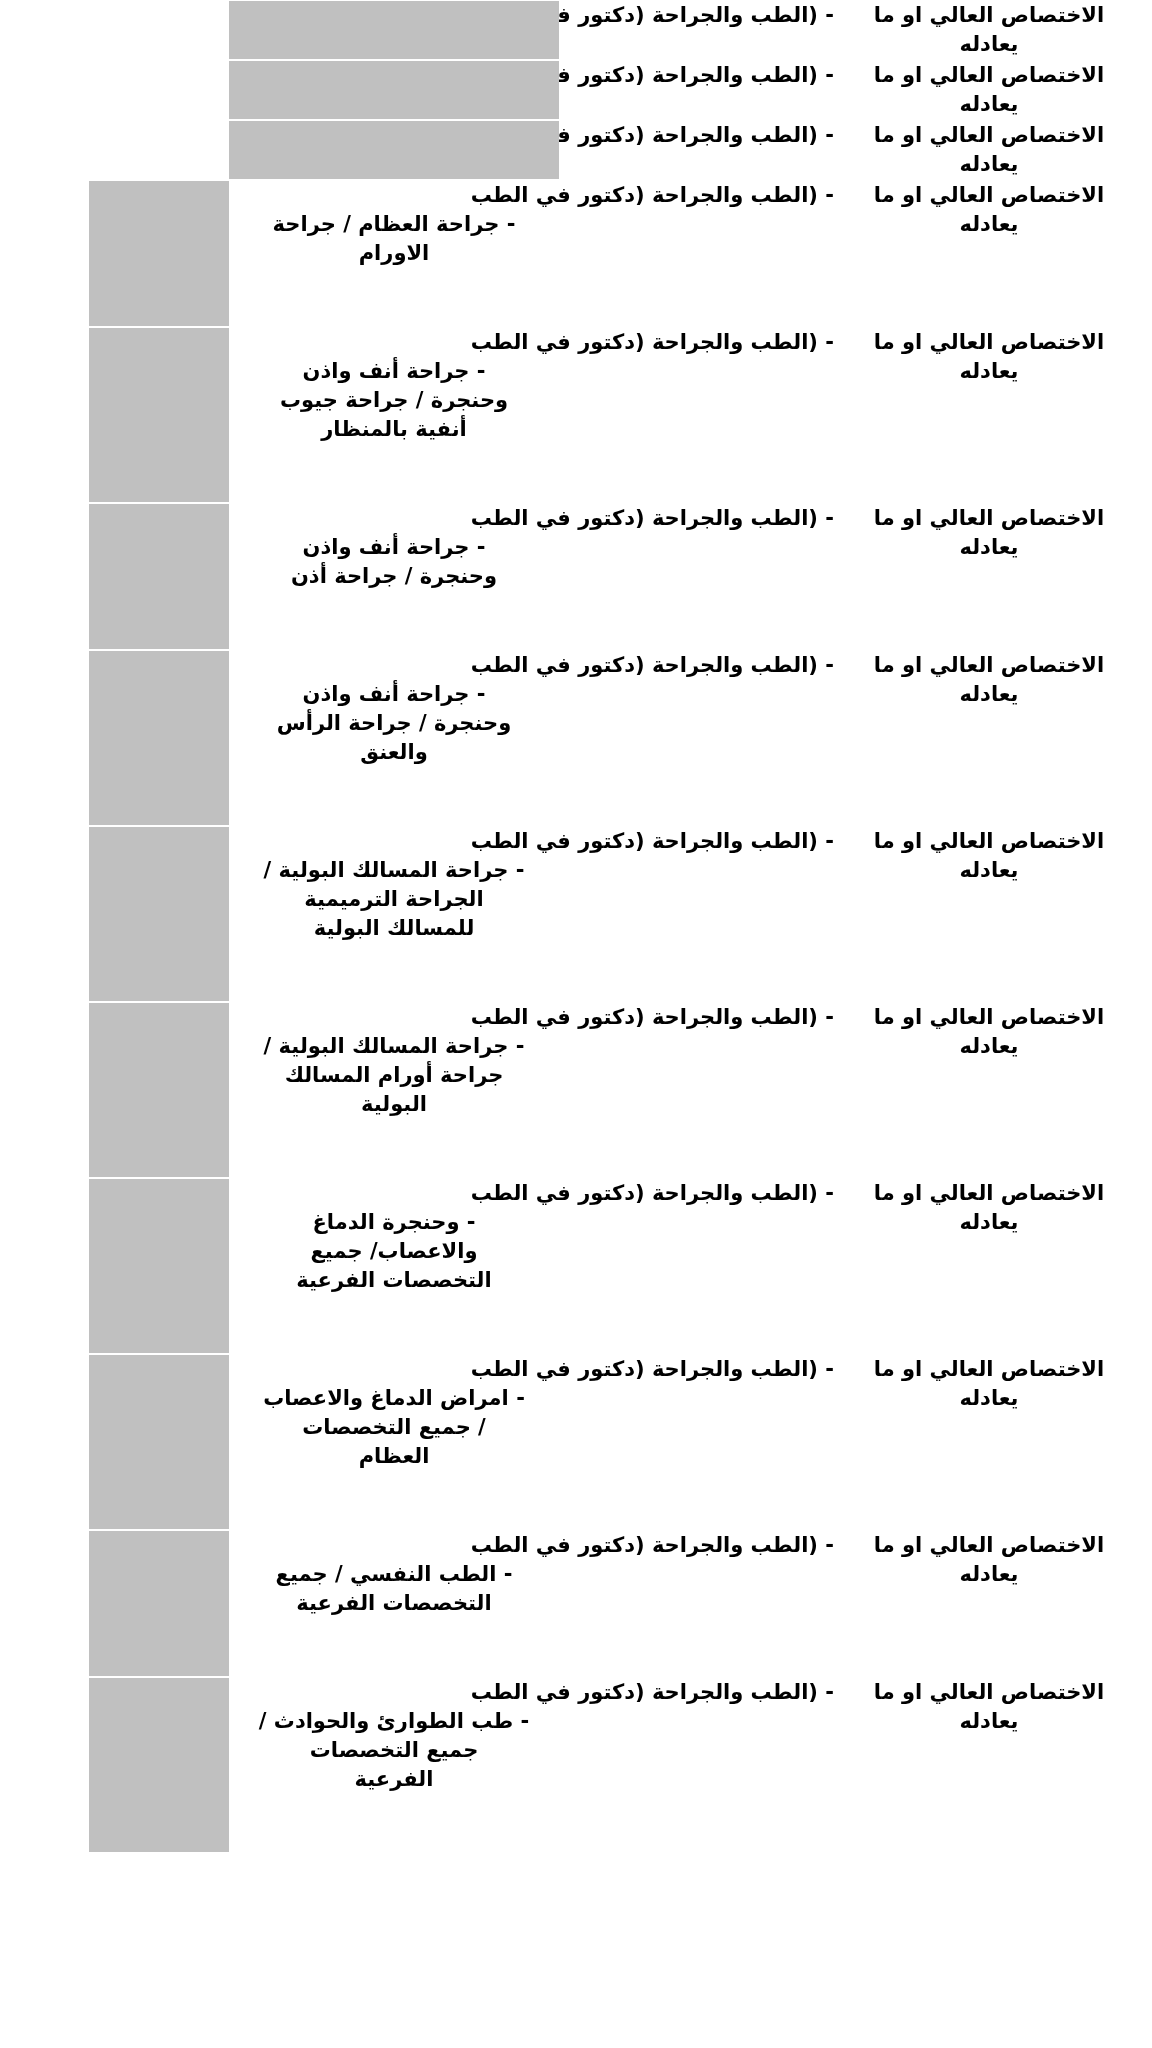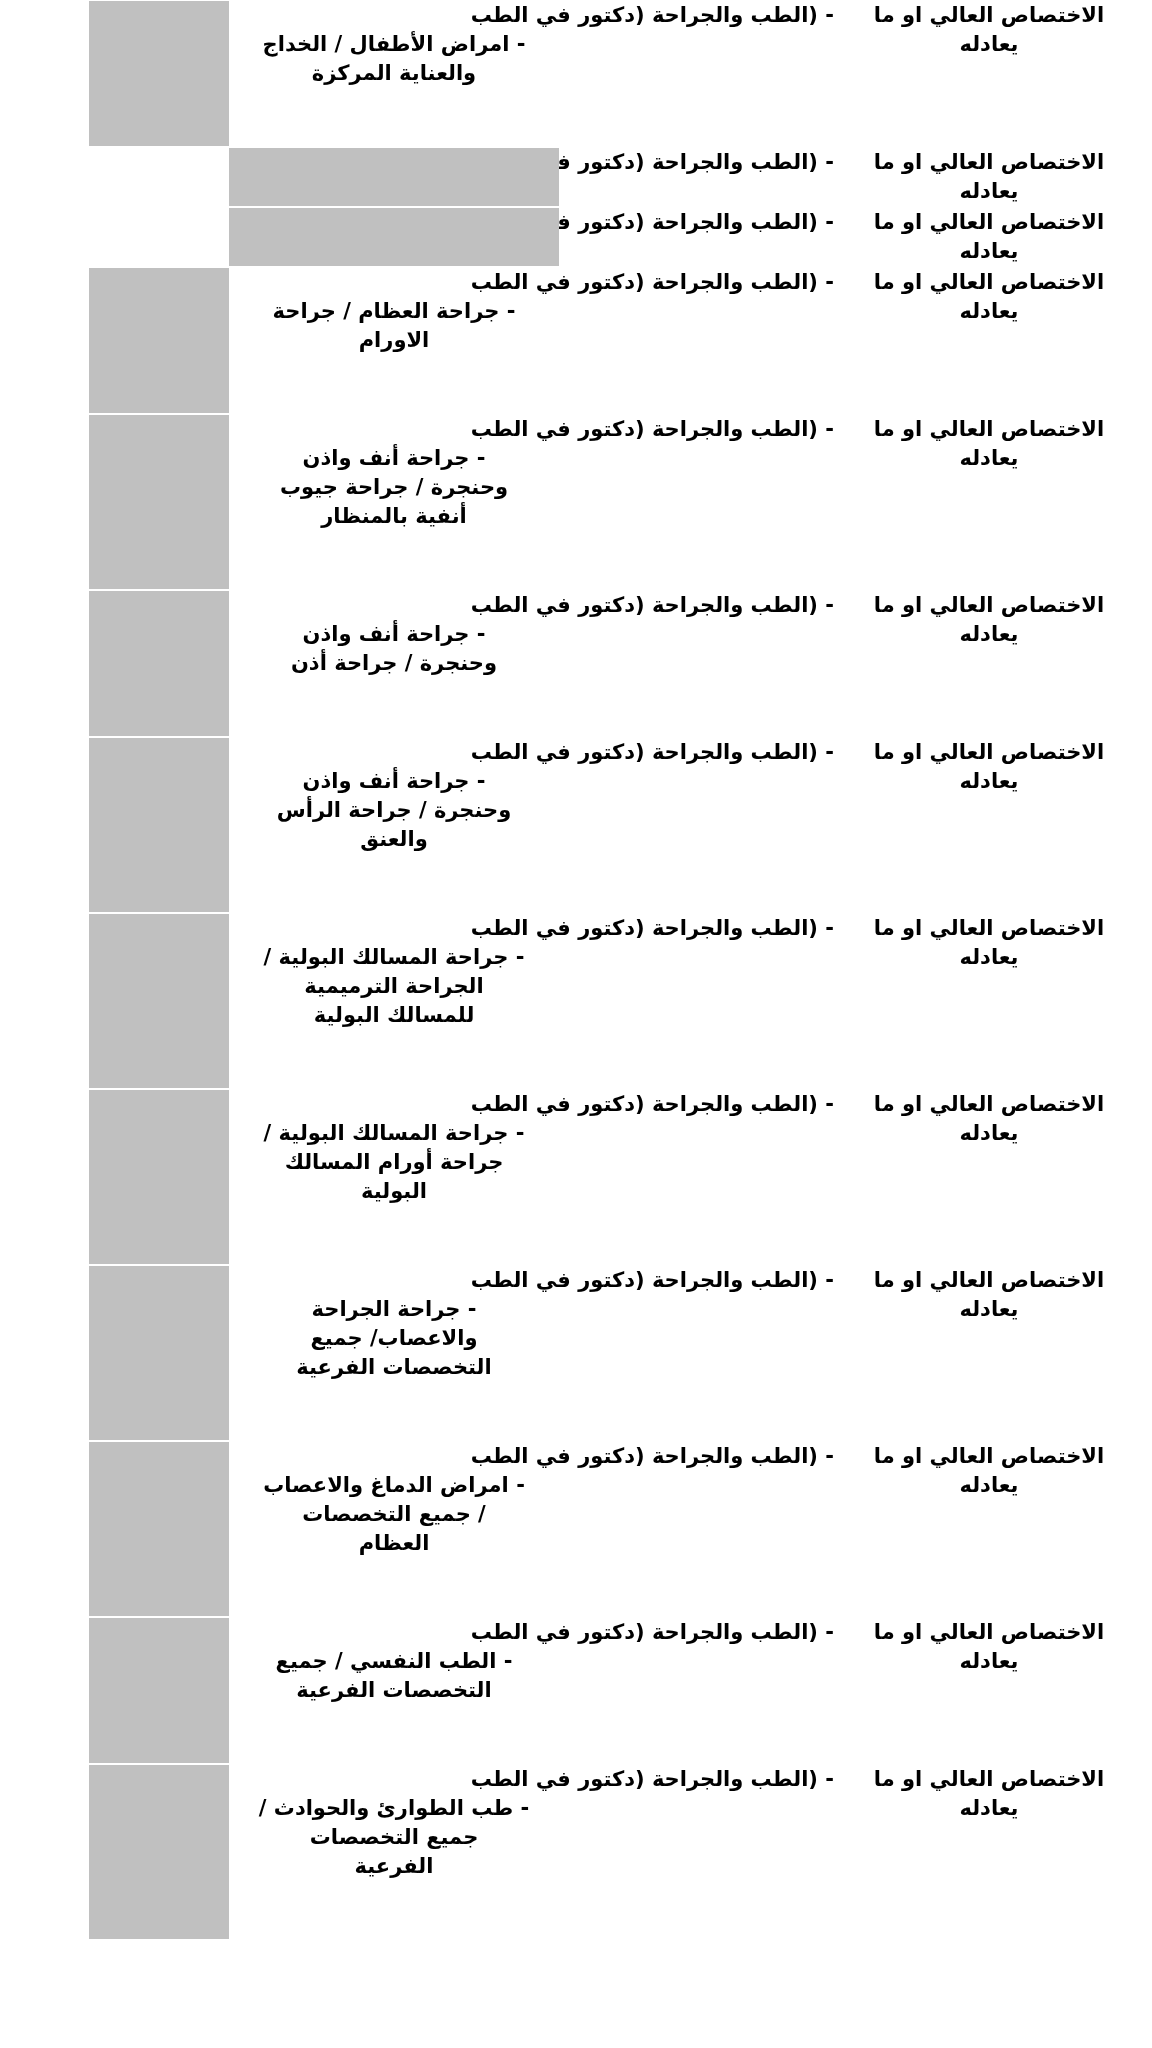--- a/index.html
+++ b/index.html
@@ -51,25 +51,20 @@
 </style>
 </head>
 <body>
 
 <div class="page">
   <div class="tbl" id="tbl">
   <div class="row">
     <div class="cell req">الاختصاص العالي او ما
 يعادله</div>
     <div class="cell gen">- (الطب والجراحة (دكتور في الطب</div>
-    <div class="cell spec">
-      <div class="ar">- امراض الأطفال / الخداج
-والعناية المركزة</div>
-      <div class="en"></div>
-    </div>
     <div class="cell college"></div>
   </div>
 
   <div class="row">
     <div class="cell req">الاختصاص العالي او ما
 يعادله</div>
     <div class="cell gen">- (الطب والجراحة (دكتور في الطب</div>
     <div class="cell college"></div>
   </div>
 
@@ -154,21 +149,21 @@
       <div class="en"></div>
     </div>
     <div class="cell college"></div>
   </div>
 
   <div class="row">
     <div class="cell req">الاختصاص العالي او ما
 يعادله</div>
     <div class="cell gen">- (الطب والجراحة (دكتور في الطب</div>
     <div class="cell spec">
-      <div class="ar">- جراحة الجراحة
+      <div class="ar">- وحنجرة الدماغ
 والاعصاب/ جميع
 التخصصات الفرعية</div>
       <div class="en"></div>
     </div>
     <div class="cell college"></div>
   </div>
 
   <div class="row">
     <div class="cell req">الاختصاص العالي او ما
 يعادله</div>

